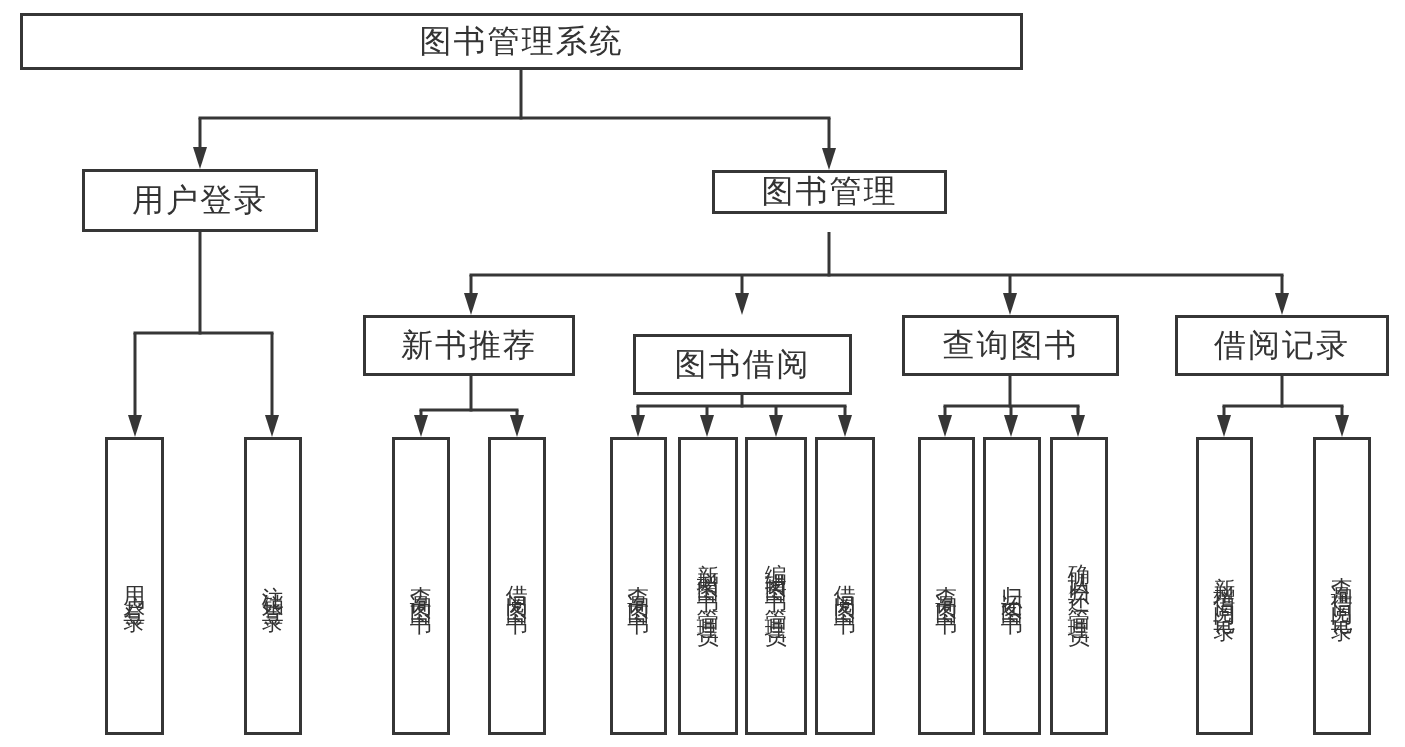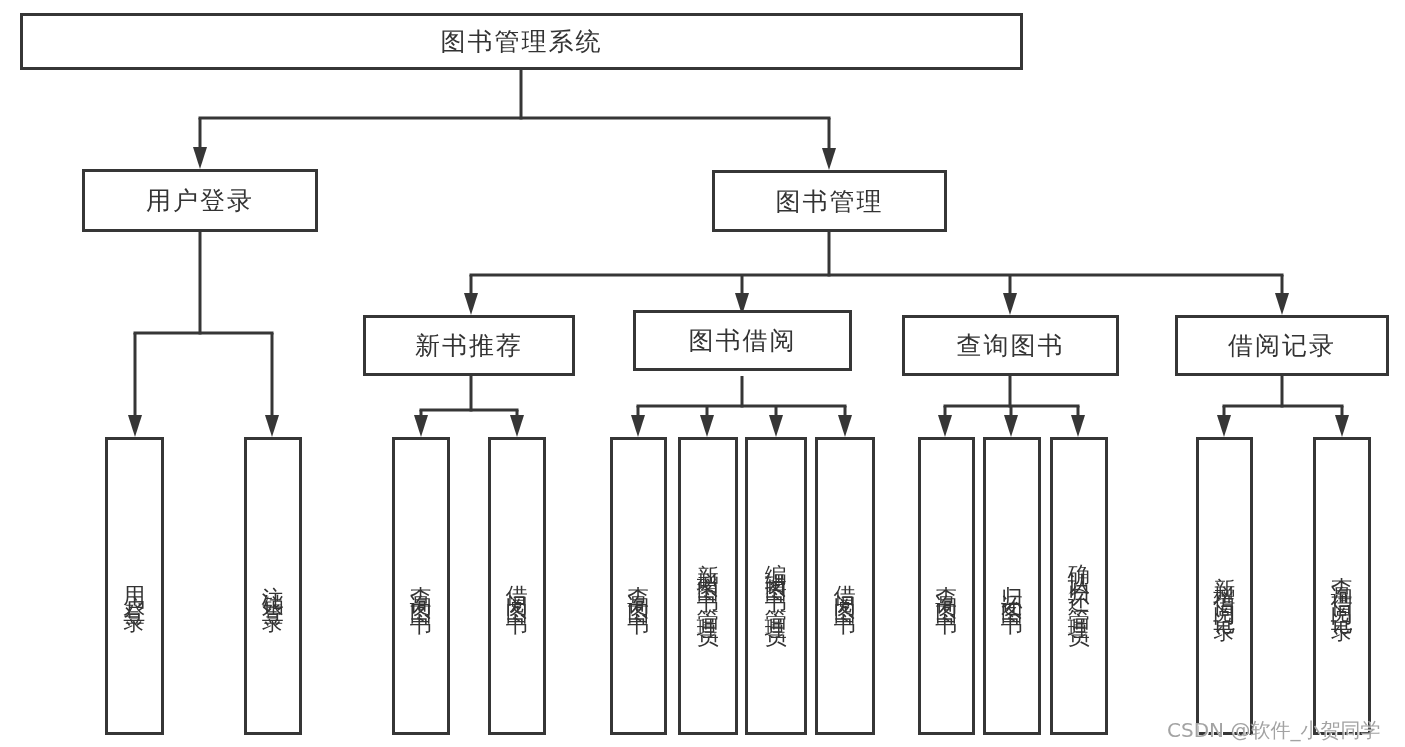--- a/index.html
+++ b/index.html
@@ -22,21 +22,21 @@
   .box{
     position:absolute;
     box-sizing:border-box;
     border:3px solid var(--line);
     background:var(--bg);
     display:flex;align-items:center;justify-content:center;
     color:var(--text);
     z-index:2;
   }
   .hlabel{
-    font-size:25px;
+    font-size:32px;
     letter-spacing:2px;
     white-space:nowrap;
     color:var(--text);
   }
   .vtext{
     writing-mode:vertical-rl;
     text-orientation:mixed;
     font-size:22px;
     line-height:1.15;
     letter-spacing:9px;
@@ -120,28 +120,28 @@
     <polygon class="a" points="1335,415 1349,415 1342,437"></polygon>
   </svg>
 
   <div class="box" style="left:20px;top:13px;width:1003px;height:57px">
     <span class="hlabel">图书管理系统</span>
   </div>
 
   <div class="box" style="left:82px;top:169px;width:236px;height:63px">
     <span class="hlabel">用户登录</span>
   </div>
-  <div class="box" style="left:712px;top:170px;width:235px;height:62px">
+  <div class="box" style="left:712px;top:170px;width:235px;height:44px">
     <span class="hlabel">图书管理</span>
   </div>
 
   <div class="box" style="left:363px;top:315px;width:212px;height:61px">
     <span class="hlabel">新书推荐</span>
   </div>
-  <div class="box" style="left:633px;top:310px;width:219px;height:61px">
+  <div class="box" style="left:633px;top:334px;width:219px;height:61px">
     <span class="hlabel">图书借阅</span>
   </div>
   <div class="box" style="left:902px;top:315px;width:217px;height:61px">
     <span class="hlabel">查询图书</span>
   </div>
   <div class="box" style="left:1175px;top:315px;width:214px;height:61px">
     <span class="hlabel">借阅记录</span>
   </div>
 
   <div class="box" style="left:105px;top:437px;width:59px;height:298px">
@@ -181,15 +181,14 @@
     <span class="vtext">确认归还（管理员）</span>
   </div>
 
   <div class="box" style="left:1196px;top:437px;width:57px;height:298px">
     <span class="vtext">新增借阅记录</span>
   </div>
   <div class="box" style="left:1313px;top:437px;width:58px;height:298px">
     <span class="vtext">查询借阅记录</span>
   </div>
 
-  <div class="watermark">CSDN @软件_小贺同学</div>
 
 </div>
 
 </body></html>

